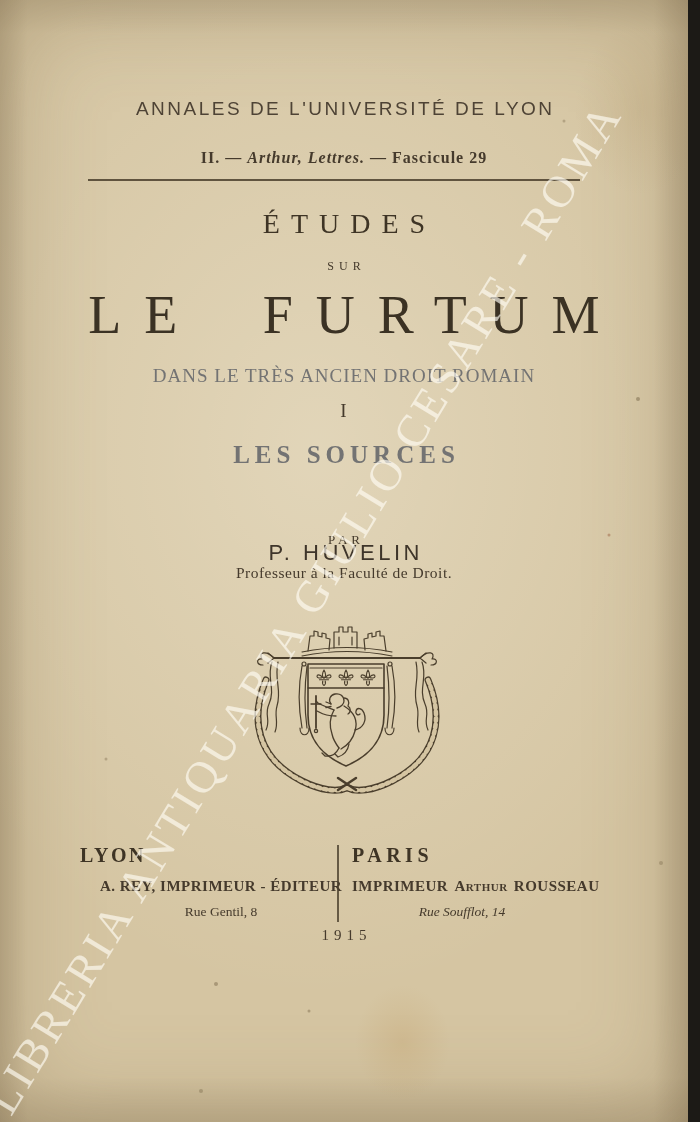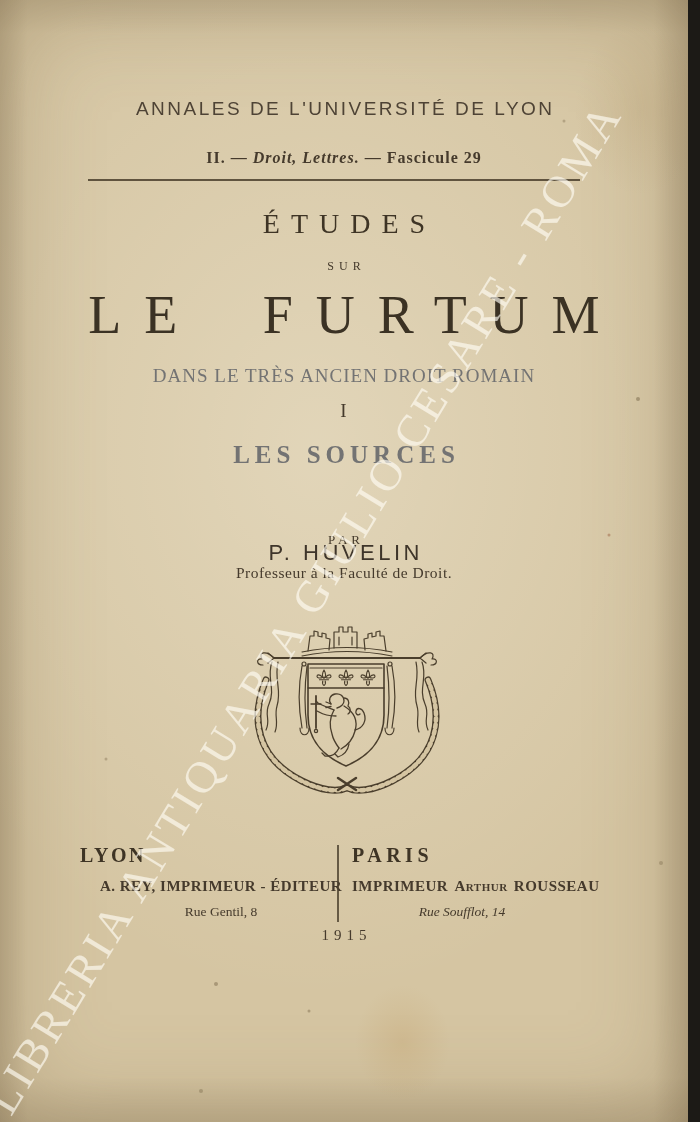--- a/index.html
+++ b/index.html
@@ -75,21 +75,21 @@
 <body>
 
 <div class="photo">
   <div class="paper"></div>
   <div class="stain1"></div>
   <div class="stain2"></div>
   <div class="specks"></div>
 
   <div class="tline l-annales">ANNALES DE L'UNIVERSITÉ DE LYON</div>
   <div class="tline l-fascicule">
-    <span>II. —</span><span class="it">Droit, Lettres.</span><span>— Fascicule 29</span>
+    <span>II. —</span><span class="it">Arthur, Lettres.</span><span>— Fascicule 29</span>
   </div>
   <div class="rule"></div>
 
   <div class="tline l-etudes">ÉTUDES</div>
   <div class="tline l-sur">SUR</div>
   <div class="tline l-furtum">LE FURTUM</div>
   <div class="tline l-dans">DANS LE TRÈS ANCIEN DROIT ROMAIN</div>
   <div class="tline l-partnum">I</div>
   <div class="tline l-sources">LES SOURCES</div>
 

